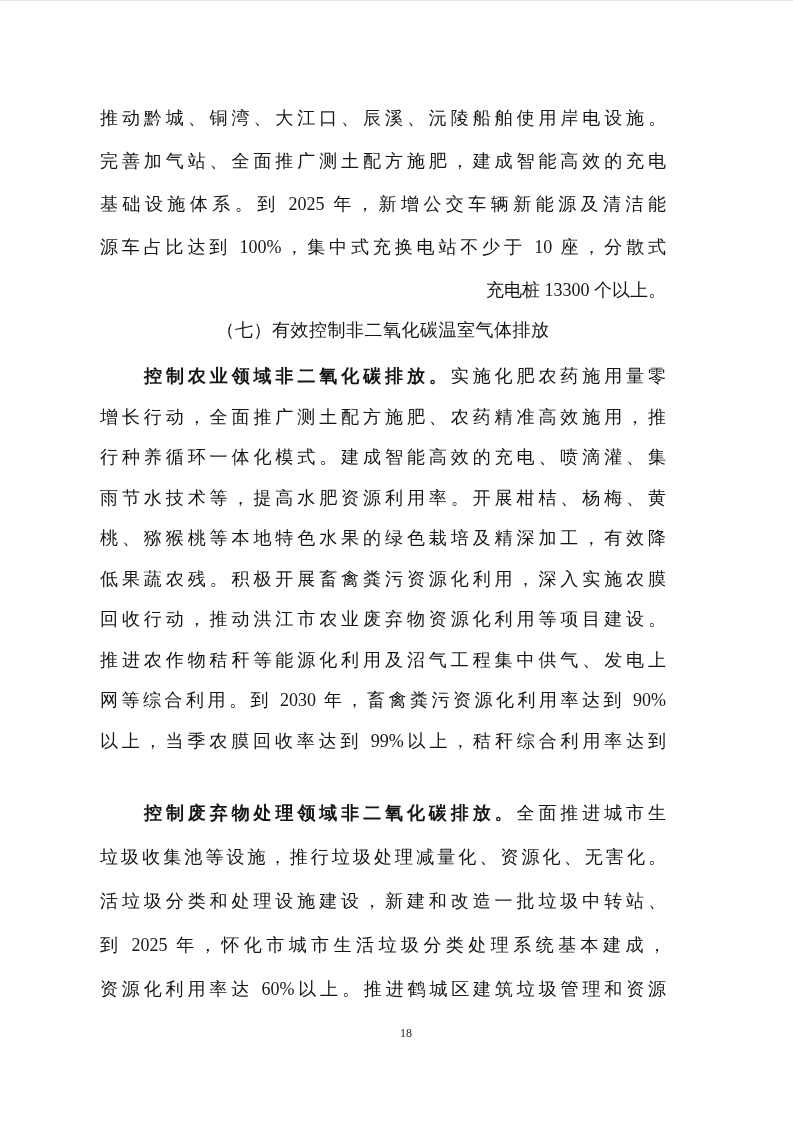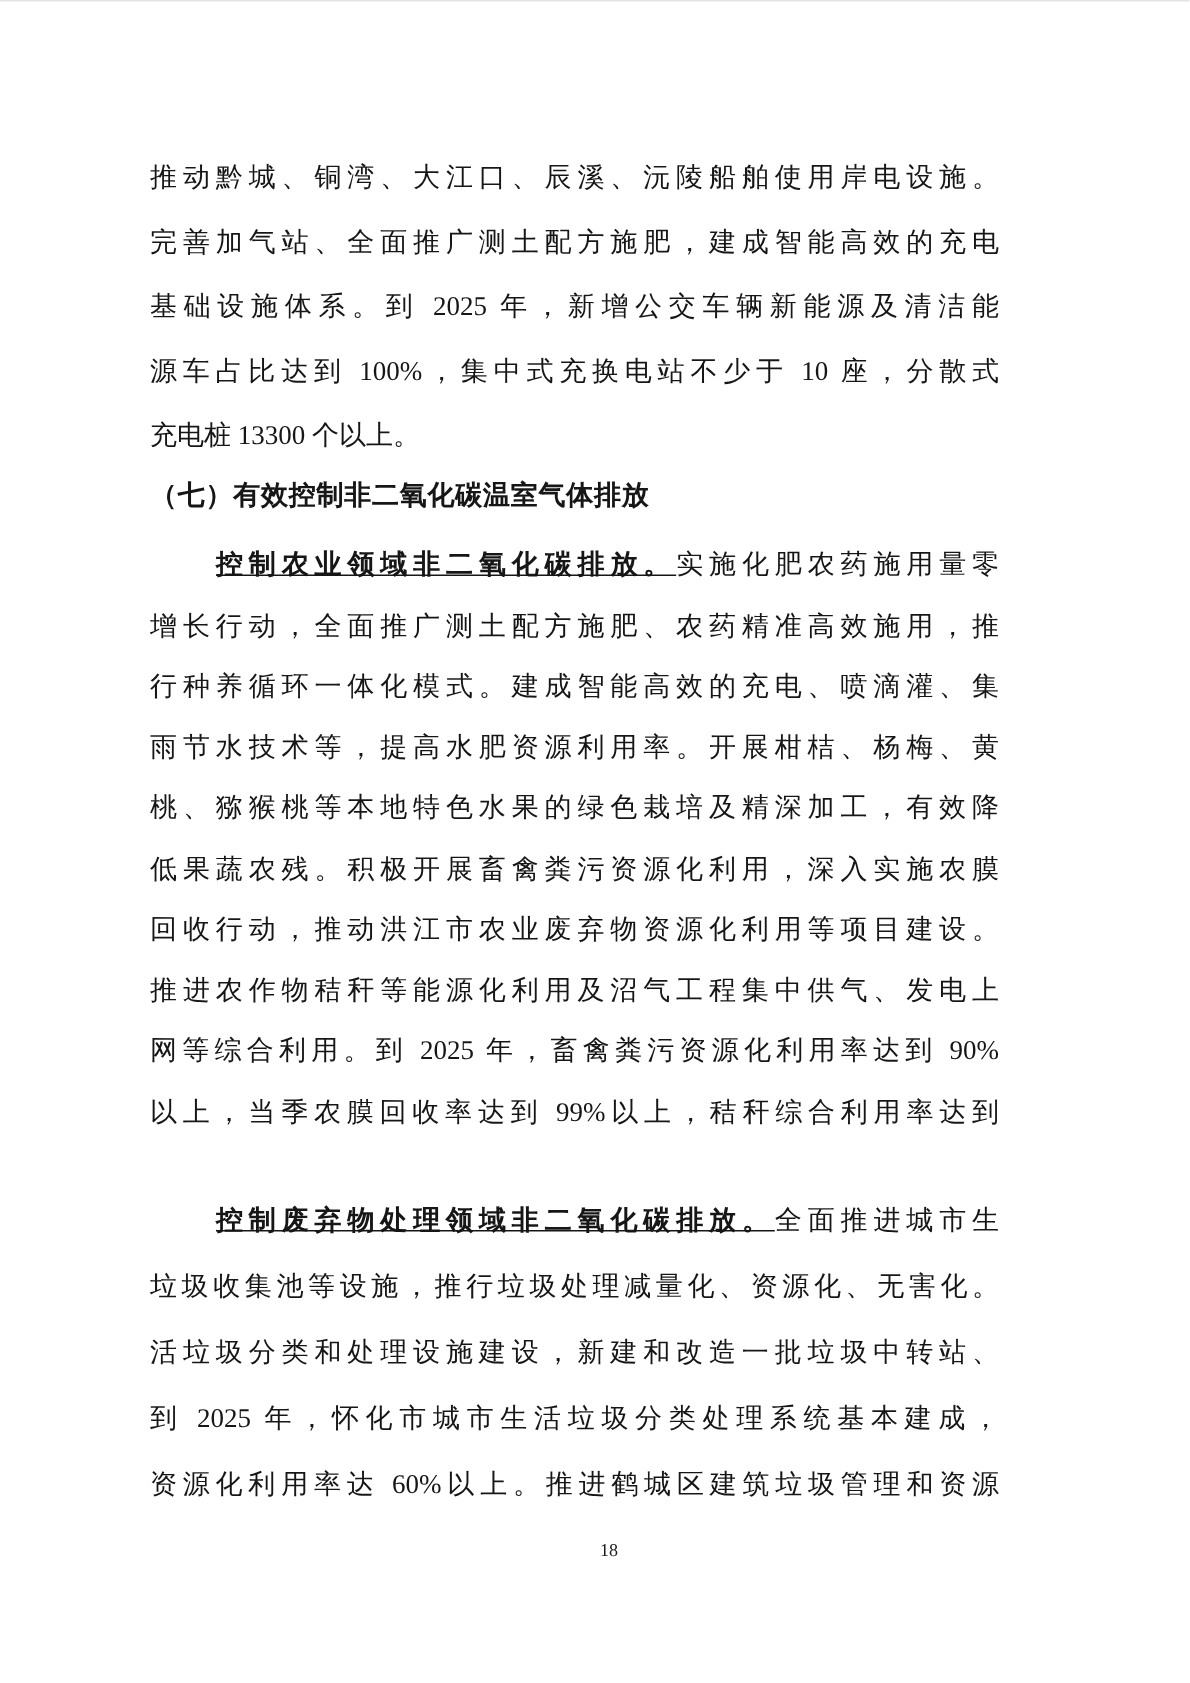--- a/index.html
+++ b/index.html
@@ -16,32 +16,32 @@
     font-family: "Liberation Serif", "DejaVu Serif", serif;
     color: #161616;
   }
   .block {
     position: absolute;
     left: 100px;
     width: 566px;
     font-size: 18px;
   }
   .para-continuation { top: 96px;  line-height: 43px; }
-  .section-heading   { top: 308px; line-height: 43px; font-weight: 700; letter-spacing: 0.5px; }
+  .section-heading   { top: 308px; line-height: 43px; font-weight: 400; letter-spacing: 0.5px; text-align: center; }
   .para-agriculture  { top: 355px; line-height: 40.5px; }
   .para-waste        { top: 790px; line-height: 44px; }
   .line { display: block; }
   .jline {
     text-align: justify;
     text-align-last: justify;
     text-justify: inter-character;
   }
-  .short-line { text-align: left; }
+  .short-line { text-align: right; }
   .first-indent { padding-left: 44px; }
-  .lead { font-weight: 700; text-decoration: underline; }
+  .lead { font-weight: 700; }
   .footer {
     position: absolute;
     top: 1022px;
     left: 117px;
     width: 578px;
     text-align: center;
     font-size: 12px;
     line-height: 20px;
     color: #1c1c1c;
   }
@@ -68,21 +68,21 @@
       <span class="lead">控制农业领域非二氧化碳排放。</span><span>实施化肥农药施用量零</span>
     </div>
     <div>
         <div class="line jline">增长行动，全面推广测土配方施肥、农药精准高效施用，推</div>
         <div class="line jline">行种养循环一体化模式。建成智能高效的充电、喷滴灌、集</div>
         <div class="line jline">雨节水技术等，提高水肥资源利用率。开展柑桔、杨梅、黄</div>
         <div class="line jline">桃、猕猴桃等本地特色水果的绿色栽培及精深加工，有效降</div>
         <div class="line jline">低果蔬农残。积极开展畜禽粪污资源化利用，深入实施农膜</div>
         <div class="line jline">回收行动，推动洪江市农业废弃物资源化利用等项目建设。</div>
         <div class="line jline">推进农作物秸秆等能源化利用及沼气工程集中供气、发电上</div>
-        <div class="line jline">网等综合利用。到 2025 年，畜禽粪污资源化利用率达到 90%</div>
+        <div class="line jline">网等综合利用。到 2030 年，畜禽粪污资源化利用率达到 90%</div>
         <div class="line jline">以上，当季农膜回收率达到 99%以上，秸秆综合利用率达到</div>
       </div>
 
   </div>
 
   <div class="block para-waste">
     <div class="line jline first-indent">
       <span class="lead">控制废弃物处理领域非二氧化碳排放。</span><span>全面推进城市生</span>
     </div>
     <div>

